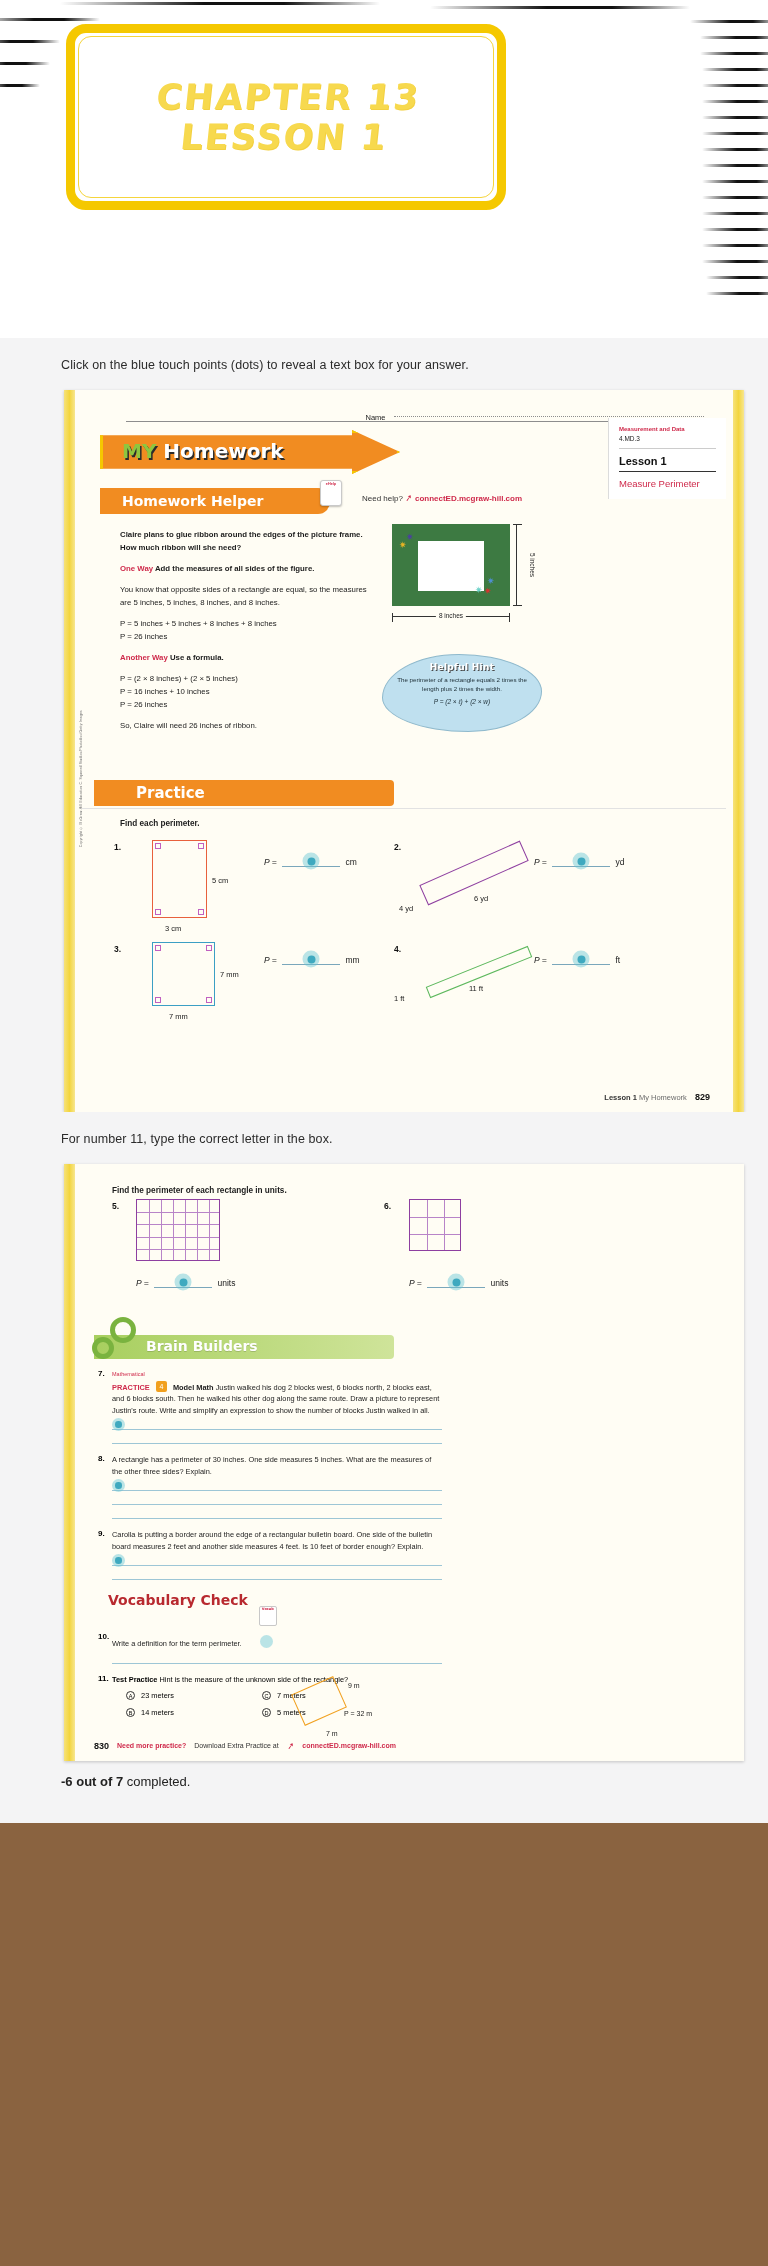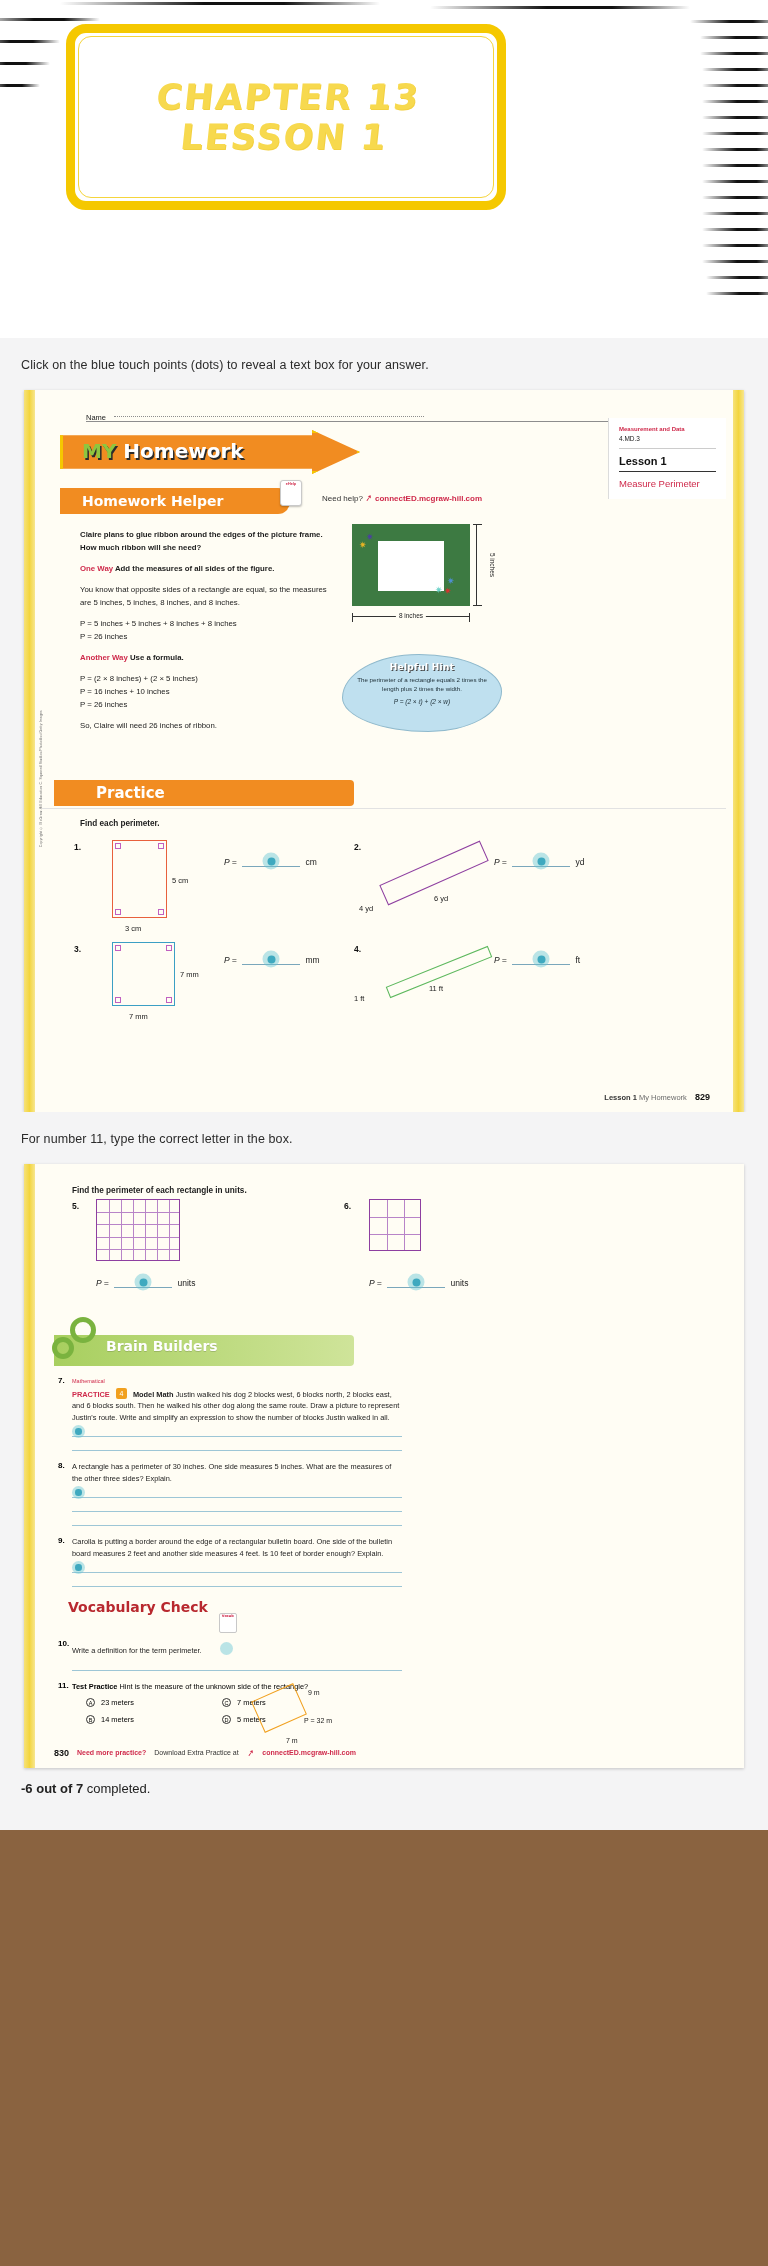--- a/index.html
+++ b/index.html
@@ -58,21 +58,21 @@
     text-align:center;
     font-family:"DejaVu Sans", sans-serif;
     font-weight:bold;
     font-size:35px;
     letter-spacing:2px;
     color:#f7d94e;
     text-shadow:1px 1px 0 #f3d040;
   }
 
   
-  .sheet-section { background:#f4f4f5; position:relative; }
+  .sheet-section { background:#f4f4f5; position:relative;padding-left:40px; }
   .instruction {
     font-size:12.5px;
     color:#2b2b2b;
     padding:20px 0 18px 21px;
     letter-spacing:.1px;
   }
   .completed {
     font-size:13px; color:#222;
     padding:13px 0 34px 21px;
   }
@@ -96,21 +96,21 @@
   .side-credit {
     position:absolute;
     font-size:3.4px; color:#6b6b6b;
     writing-mode:vertical-rl;
     transform:rotate(180deg);
     letter-spacing:.2px;
     white-space:nowrap;
   }
 
   
-  .name-row { position:relative; margin:16px 40px 0 62px; }
+  .name-row { position:relative; margin:16px 40px 0 62px;text-align:right; }
   .name-row .nm { font-size:7.5px; color:#222; display:inline-block; }
   .name-row .dots {
     display:inline-block; height:1px; width:310px;
     border-bottom:1.2px dotted #8d8d8d;
     vertical-align:3px; margin-left:4px;
   }
   .name-row .solid {
     position:absolute; left:0; right:0; top:15px;
     border-bottom:1.2px solid #8d8d8d;
   }
@@ -279,21 +279,21 @@
   .ws-footer .grey { color:#6b6b6b; }
   .ws-footer .pg { font-weight:bold; font-size:9px; color:#111; margin-left:6px;}
 
   
   .find-units { margin:22px 0 0 48px; font-size:8.2px; font-weight:bold; color:#1c1c1c;}
   .grid-box { position:absolute; border:1.4px solid #8e3fa0; }
   .grid-box .gl { position:absolute; background:#b884c8; }
 
   .bb-band {
     position:relative; margin:10px 0 0 30px;
-    width:300px; height:31px;
+    width:300px; height:24px;
     background:linear-gradient(90deg,#a8cf5f,#cfe49a);
     border-radius:0 4px 4px 0;
   }
   .bb-band .t {
     position:absolute; left:52px; top:3px; color:#fff;
     font-size:14px; font-weight:bold; font-family:"DejaVu Sans", sans-serif;
     text-shadow:0 1px 0 rgba(0,0,0,.15);
   }
   .gear {
     position:absolute; border-radius:50%;

